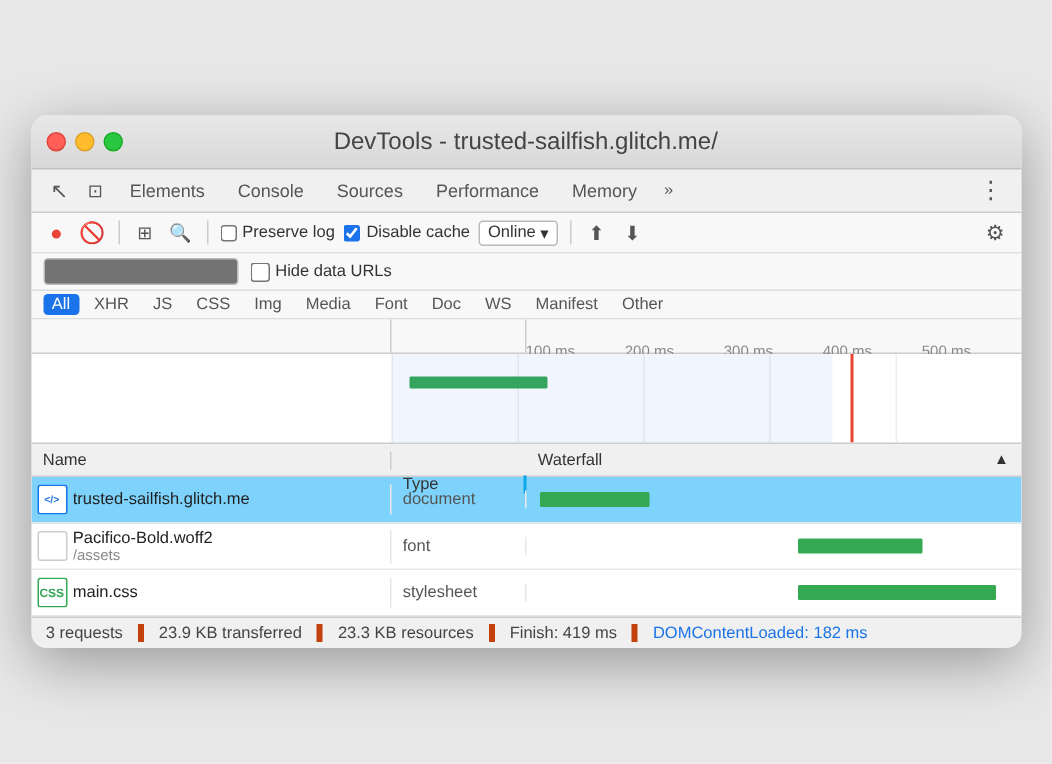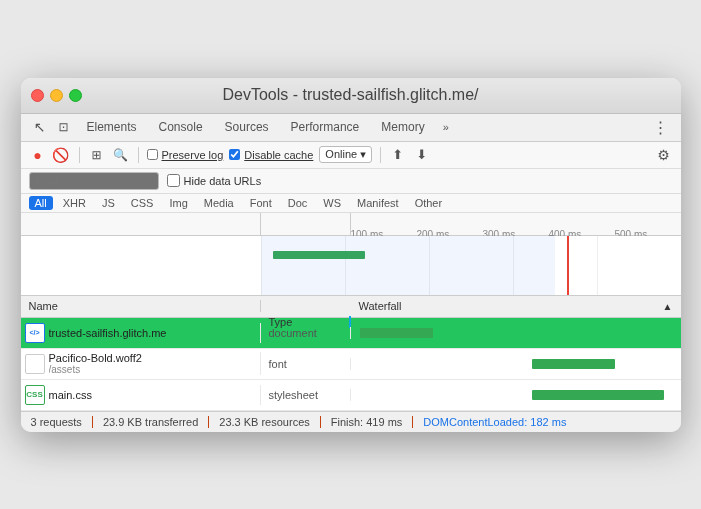--- a/index.html
+++ b/index.html
@@ -84,21 +84,21 @@
       flex-wrap: wrap;
     }
     .ctrl-btn {
       width: 18px; height: 18px;
       display: flex; align-items: center; justify-content: center;
       font-size: 12px; cursor: pointer; color: #555;
     }
     .ctrl-separator { width: 1px; height: 16px; background: #ccc; margin: 0 2px; }
     .checkbox-label {
       display: flex; align-items: center; gap: 4px;
-      font-size: 11px; color: #333; cursor: pointer; text-decoration: underline;
+      font-size: 11px; color: #333; cursor: pointer;
     }
     .checkbox-label input { width: 11px; height: 11px; }
     .online-select {
       display: flex; align-items: flex-start; gap: 3px;
       font-size: 11px; color: #333;
       border: 1px solid #bbb; border-radius: 3px;
       padding: 1px 5px;
       background: white;
       cursor: pointer;
     }
@@ -208,21 +208,21 @@
     .sort-arrow { font-size: 10px; }
     
     .table-body { background: white; }
     .table-row {
       display: flex;
       border-bottom: 1px solid #e8e8e8;
       font-size: 11px;
       min-height: 30px;
       align-items: center;
     }
-    .table-row.selected { background: #22c55e; }
+    .table-row.selected { background: #7dd3fc; }
     .td-name { width: 240px; min-width: 240px; padding: 0 4px; border-right: 1px solid #e8e8e8; display: flex; align-items: center; gap: 4px; overflow: hidden; }
     .td-type { width: 90px; min-width: 90px; padding: 0 8px; border-right: 1px solid #e8e8e8; color: #555; }
     .td-waterfall { flex: 1; position: relative; height: 30px; }
     .file-icon {
       width: 20px; height: 20px; min-width: 20px;
       display: flex; align-items: center; justify-content: center;
       border: 1px solid #ccc;
       border-radius: 2px;
       font-size: 8px;
       font-weight: bold;
@@ -262,21 +262,21 @@
       border-top: 1px solid #ccc;
       padding: 4px 10px;
       display: flex;
       font-size: 11px;
       color: #444;
       gap: 0;
       align-items: center;
     }
     .status-segment {
       padding: 0 10px;
-      border-right: 1px solid #c2410c;
+      border-right: 4px solid #c2410c;
     }
     .status-segment:first-child { padding-left: 0; }
     .status-segment:last-child { border-right: none; }
     .dom-loaded { color: #1a73e8; font-weight: 500; }
   </style>
 </head>
 <body>
 
 <div class="window">
 

